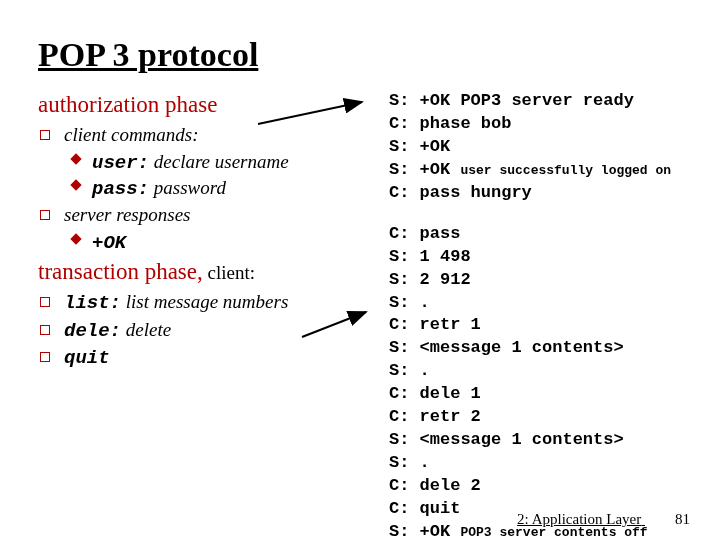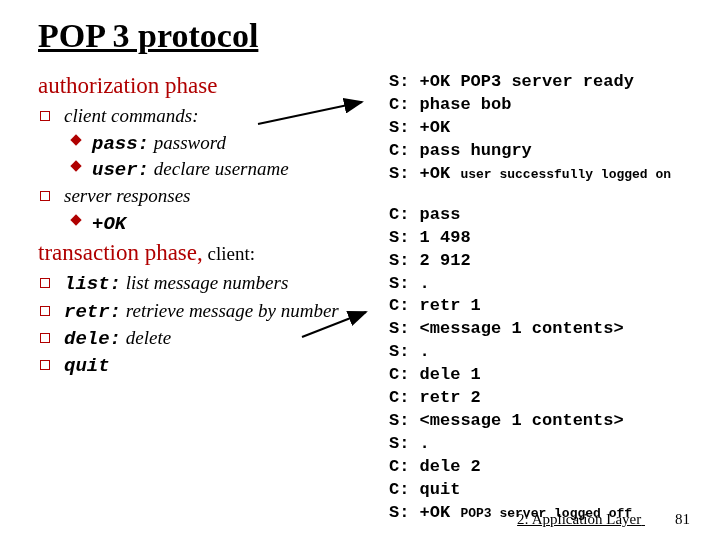--- a/index.html
+++ b/index.html
@@ -6,21 +6,21 @@
   body {
     width: 720px;
     height: 540px;
     background: #fff;
     font-family: "Times New Roman", Times, serif;
     color: #000;
     position: relative;
     overflow: hidden;
   }
   .slide {
-    padding: 17px 28px 0 38px;
+    padding: 36px 28px 0 38px;
     position: relative;
     height: 100%;
   }
   .title {
     font-size: 34px;
     font-weight: bold;
     text-decoration: underline;
     margin-bottom: 14px;
     color: #000;
   }
@@ -121,67 +121,66 @@
 <div class="slide">
   <div class="title">POP 3 protocol</div>
 
   <div class="cols">
     <div class="left">
       <div class="subhead">authorization phase</div>
       <ul class="bl1">
         <li>
           <span>client commands:</span>
           <ul class="bl2">
+            <li><span class="mono">user:</span><span> declare username</span></li>
             <li><span class="mono">pass:</span><span> password</span></li>
-            <li><span class="mono">user:</span><span> declare username</span></li>
           </ul>
         </li>
         <li>
           <span>server responses</span>
           <ul class="bl2">
             <li><span class="mono">+OK</span></li>
           </ul>
         </li>
       </ul>
 
       <div class="subhead">
         <span>transaction phase,</span><span style="color:#000; font-size:19px;"> client:</span>
       </div>
       <ul class="bl1">
         <li><span class="mono">list:</span><span> list message numbers</span></li>
-        <li><span class="mono">retr:</span><span> retrieve message by number</span></li>
         <li><span class="mono">dele:</span><span> delete</span></li>
         <li><span class="mono">quit</span></li>
       </ul>
     </div>
 
     <div class="right">
       <div id="auth-block">
           <div><span>S:</span><span> +OK POP3 server ready</span></div>
           <div><span>C:</span><span> phase bob</span></div>
           <div><span>S:</span><span> +OK</span></div>
+          <div><span>S:</span><span> +OK </span><span class="smalltext">user successfully logged on</span></div>
           <div><span>C:</span><span> pass hungry</span></div>
-          <div><span>S:</span><span> +OK </span><span class="smalltext">user successfully logged on</span></div>
         </div>
       <div class="gap"></div>
       <div id="trans-block">
           <div><span>C:</span><span> pass</span></div>
           <div><span>S:</span><span> 1 498</span></div>
           <div><span>S:</span><span> 2 912</span></div>
           <div><span>S:</span><span> .</span></div>
           <div><span>C:</span><span> retr 1</span></div>
           <div><span>S:</span><span> &lt;message 1 contents&gt;</span></div>
           <div><span>S:</span><span> .</span></div>
           <div><span>C:</span><span> dele 1</span></div>
           <div><span>C:</span><span> retr 2</span></div>
           <div><span>S:</span><span> &lt;message 1 contents&gt;</span></div>
           <div><span>S:</span><span> .</span></div>
           <div><span>C:</span><span> dele 2</span></div>
           <div><span>C:</span><span> quit</span></div>
-          <div><span>S:</span><span> +OK </span><span class="smalltext">POP3 server logged off</span></div>
+          <div><span>S:</span><span> +OK </span><span class="smalltext">POP3 server contents off</span></div>
         </div>
     </div>
   </div>
 
   <svg class="arrow">
     <defs>
       <marker id="ah" markerWidth="10" markerHeight="8" refX="9" refY="4" orient="auto">
         <path d="M0,0 L10,4 L0,8 Z" fill="#000"></path>
       </marker>
     </defs>

